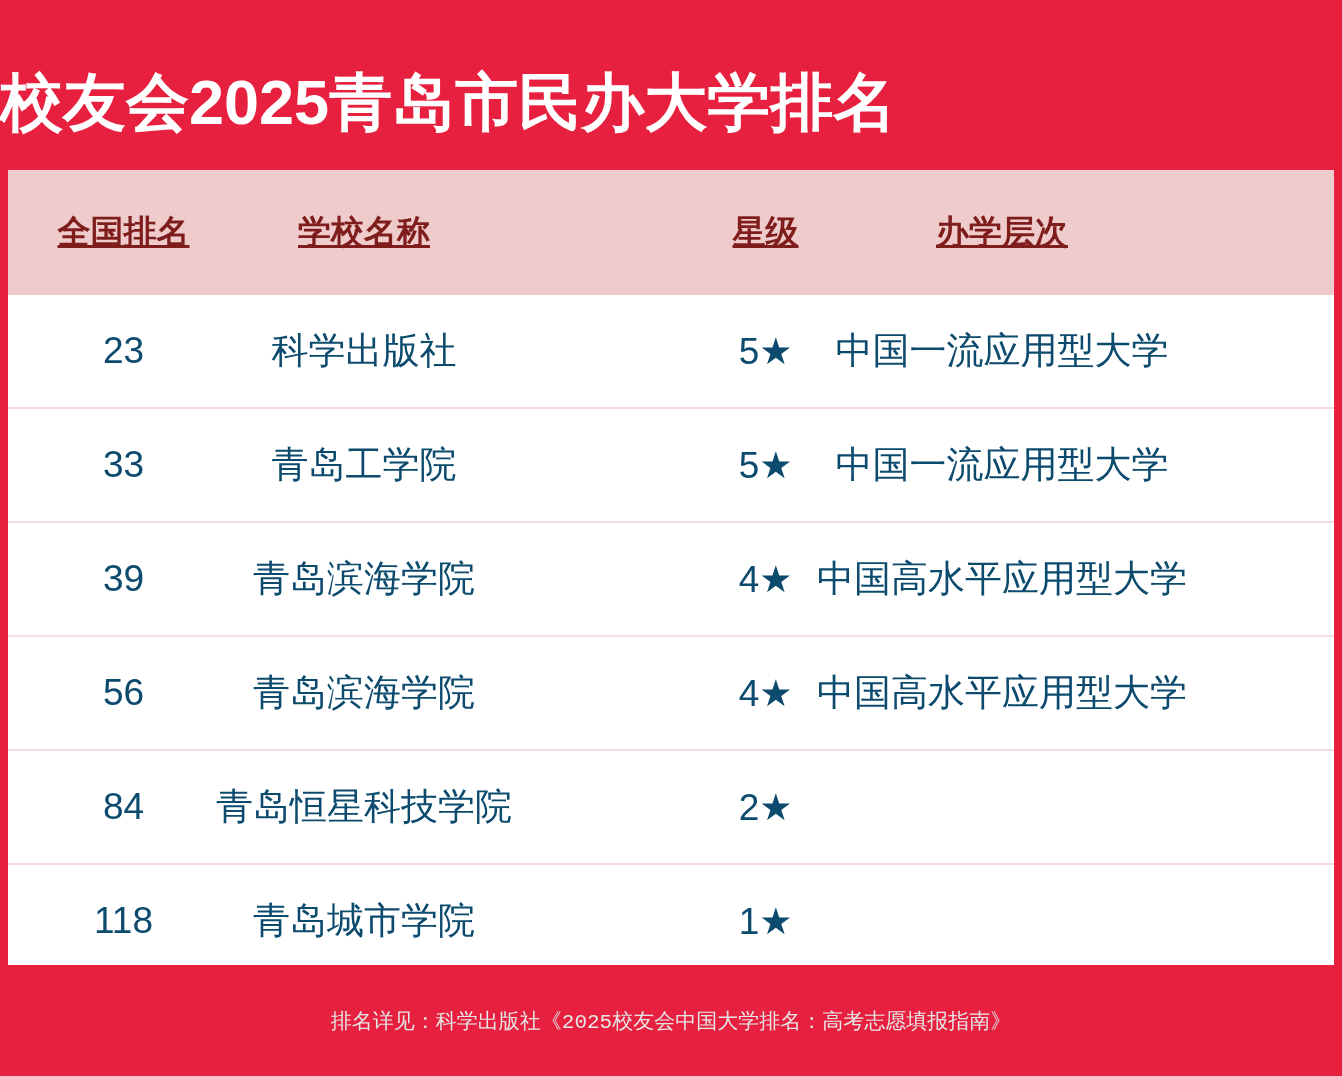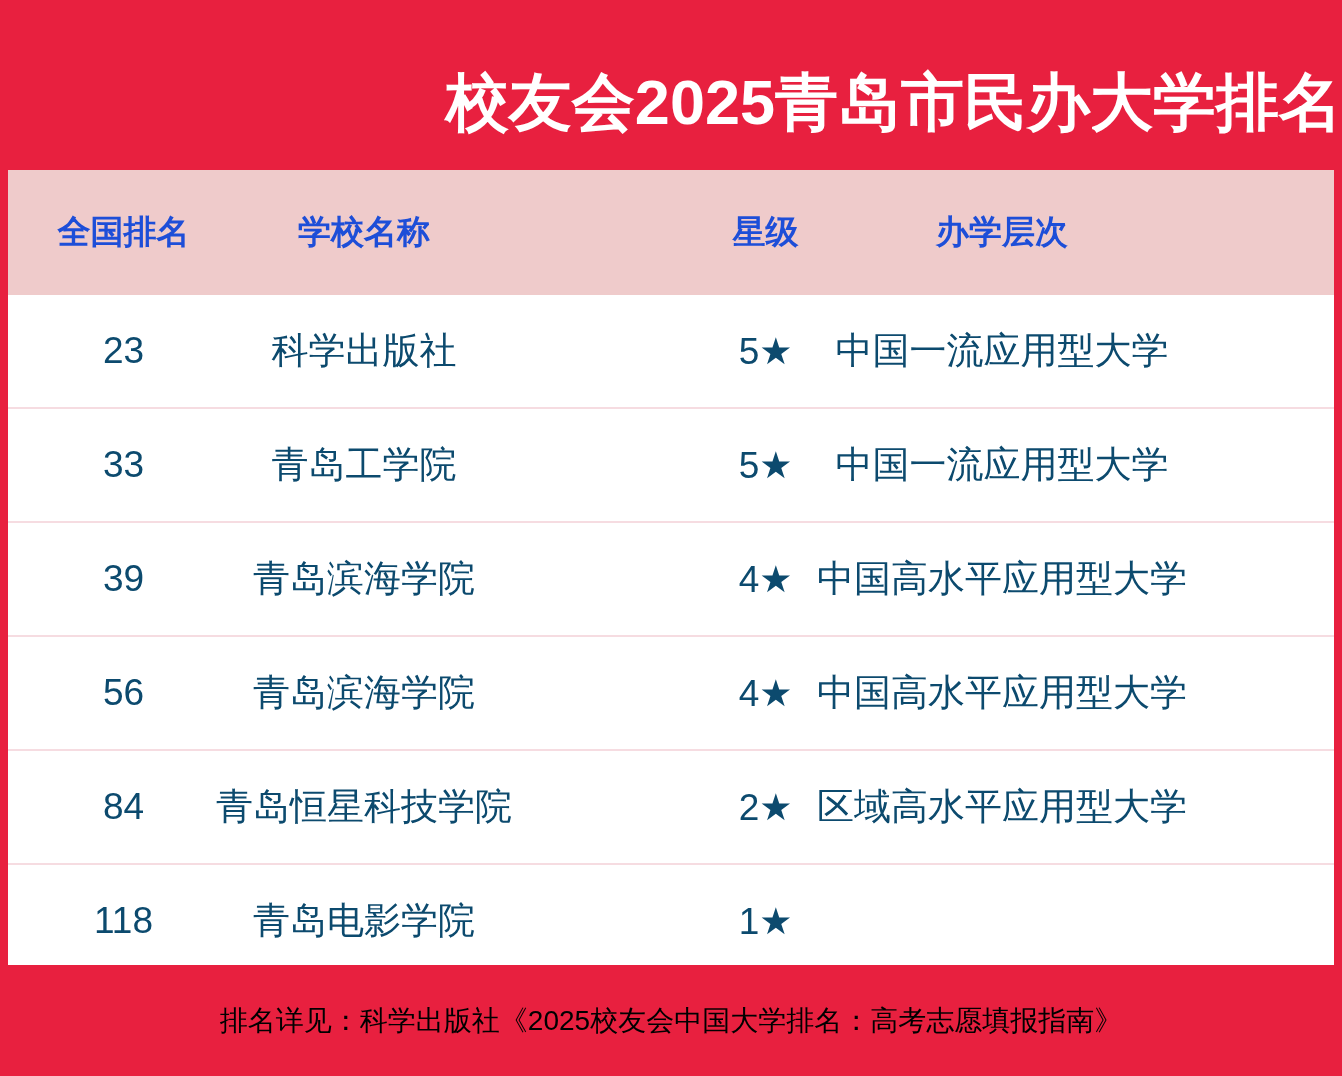--- a/index.html
+++ b/index.html
@@ -23,21 +23,21 @@
 
   
   .title-band {
     position: absolute;
     left: 0;
     top: 0;
     width: 1342px;
     height: 205px;
     display: flex;
     align-items: center;
-    justify-content: flex-end;
+    justify-content: flex-start;
     background: #E8203F;
   }
   .title-text {
     color: #FFFFFF;
     font-size: 63px;
     font-weight: 700;
     letter-spacing: 0px;
     line-height: 1;
     white-space: nowrap;
   }
@@ -70,23 +70,24 @@
     white-space: nowrap;
   }
 
   
   .col-rank  { left: 0px;   width: 231px; }
   .col-name  { left: 231px; width: 250px; }
   .col-star  { left: 636px; width: 243px; }
   .col-level { left: 879px; width: 230px; }
 
   .head-row .cell {
-    color: #1d4ed8;
+    color: #7f1d1d;
     font-size: 33px;
     font-weight: 700;
+    text-decoration: underline;
   }
 
   .data-row {
     position: relative;
     height: 112px;
     width: 100%;
     background: #FFFFFF;
   }
   .data-row + .data-row {
     border-top: 2px solid #F6DCE1;
@@ -107,25 +108,26 @@
     left: 0;
     top: 965px;
     width: 1342px;
     height: 111px;
     display: flex;
     align-items: center;
     justify-content: center;
     background: #E8203F;
   }
   .footer-text {
-    color: #000000;
-    font-size: 28px;
+    color: #e5e5e5;
+    font-size: 21px;
     font-weight: 400;
     white-space: nowrap;
     letter-spacing: 0px;
+    font-family: Liberation Mono, monospace;
   }
 </style>
 </head>
 <body>
 
 <div id="poster">
 
   <div class="title-band">
     <div class="title-text">校友会2025青岛市民办大学排名</div>
   </div>
@@ -164,26 +166,25 @@
       <div class="cell col-rank">56</div>
       <div class="cell col-name">青岛滨海学院</div>
       <div class="cell col-star">4★</div>
       <div class="cell col-level">中国高水平应用型大学</div>
     </div>
 
     <div class="data-row">
       <div class="cell col-rank">84</div>
       <div class="cell col-name">青岛恒星科技学院</div>
       <div class="cell col-star">2★</div>
-      <div class="cell col-level">区域高水平应用型大学</div>
     </div>
 
     <div class="data-row">
       <div class="cell col-rank">118</div>
-      <div class="cell col-name">青岛电影学院</div>
+      <div class="cell col-name">青岛城市学院</div>
       <div class="cell col-star">1★</div>
     </div>
 
   </div>
 
   <div class="footer-band">
     <div class="footer-text">排名详见：科学出版社《2025校友会中国大学排名：高考志愿填报指南》</div>
   </div>
 
 </div>

